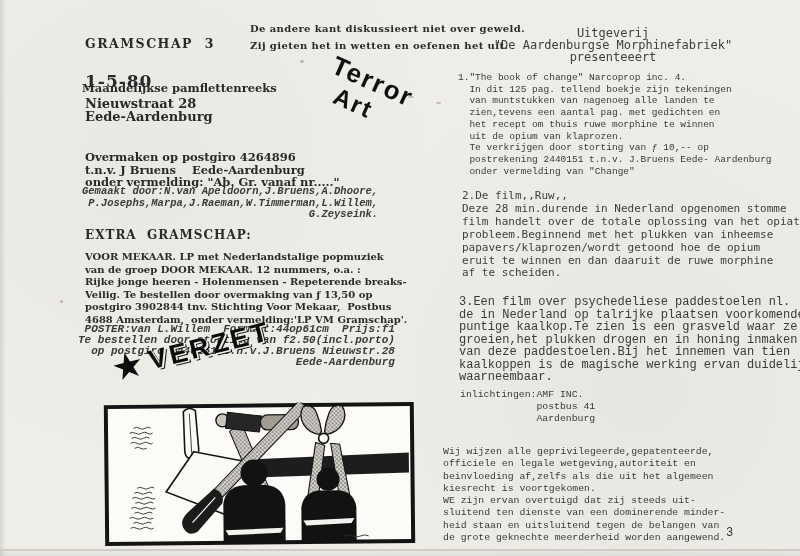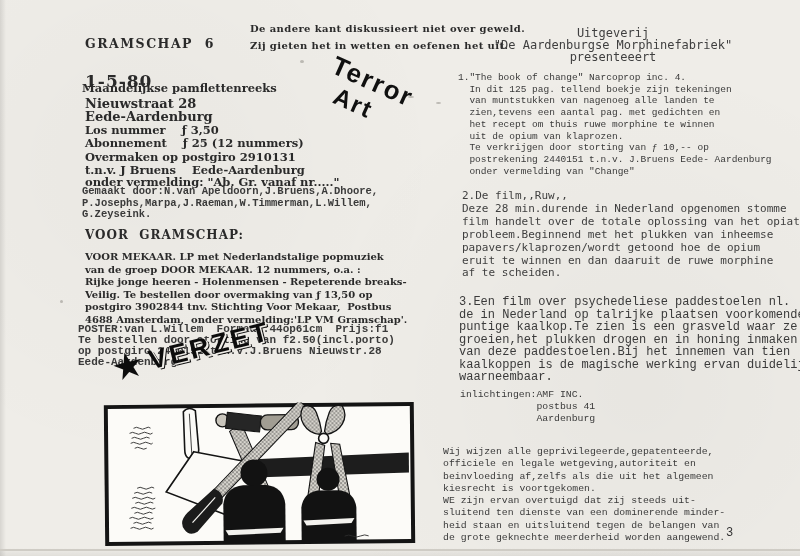--- a/index.html
+++ b/index.html
@@ -12,21 +12,21 @@
       linear-gradient(90deg, rgba(0,0,0,0.10) 0px, rgba(0,0,0,0) 6px),
       linear-gradient(0deg, rgba(0,0,0,0.06) 0px, rgba(0,0,0,0) 8px);
     font-family:"DejaVu Serif", serif;
     color:#242424;
   }
   .abs{position:absolute;}
   .pre{white-space:pre;}
   .serifb{font-family:"DejaVu Serif", serif;font-weight:bold;color:#2a2a2a;}
   .type1{font-family:"Liberation Mono", monospace;color:#3a3a3a;}
   .type2{font-family:"DejaVu Sans Mono", monospace;color:#3f3f3f;}
-  .ital{}
+  .ital{font-style:italic;text-align:right;}
 
   .masthead-title{left:85px;top:36px;font-size:12.5px;letter-spacing:1.5px;}
   .masthead-date{left:85px;top:59px;font-size:17px;letter-spacing:1px;margin-top:12px;}
   .masthead-series{left:82px;top:81px;font-size:11.5px;}
   .masthead-address{left:85px;top:97px;font-size:13px;line-height:13px;}
   .masthead-prices{left:85px;top:124px;font-size:11.5px;line-height:13px;}
   .masthead-payment{left:85px;top:151px;font-size:11.5px;line-height:12.5px;}
   .credits{left:82px;top:186px;font-size:10.5px;line-height:11.5px;font-weight:bold;}
   .extra-heading{left:85px;top:228px;font-size:12px;letter-spacing:1px;}
   .extra-body{left:85px;top:251px;font-size:10px;line-height:12.6px;}
@@ -59,34 +59,32 @@
   }
   .artwork{left:104px;top:403px;}
   .speck{position:absolute;background:#8a8880;border-radius:50%;opacity:.5;}
   .bottom-streak{position:absolute;left:0;top:549px;width:800px;height:2px;background:#cfccc5;}
 </style>
 </head>
 <body>
 
 <div id="page">
 
-  <div class="abs pre serifb masthead-title">GRAMSCHAP  6</div>
+  <div class="abs pre serifb masthead-title">GRAMSCHAP  3</div>
   <div class="abs pre serifb masthead-date">1-5-80</div>
   <div class="abs pre serifb masthead-series">Maandelijkse pamflettenreeks</div>
   <div class="abs pre serifb masthead-address">Nieuwstraat 28
 Eede-Aardenburg</div>
-  <div class="abs pre serifb masthead-prices">Los nummer    ƒ 3,50
-Abonnement    ƒ 25 (12 nummers)</div>
-  <div class="abs pre serifb masthead-payment">Overmaken op postgiro 2910131
+  <div class="abs pre serifb masthead-payment">Overmaken op postgiro 4264896
 t.n.v. J Bruens    Eede-Aardenburg
 onder vermelding: "Ab. Gr. vanaf nr....."</div>
   <div class="abs pre type1 ital credits">Gemaakt door:N.van Apeldoorn,J.Bruens,A.Dhoore,
 P.Josephs,Marpa,J.Raeman,W.Timmerman,L.Willem,
 G.Zeyseink.</div>
-  <div class="abs pre serifb extra-heading">VOOR  GRAMSCHAP:</div>
+  <div class="abs pre serifb extra-heading">EXTRA  GRAMSCHAP:</div>
   <div class="abs pre serifb extra-body">VOOR MEKAAR. LP met Nederlandstalige popmuziek
 van de groep DOOR MEKAAR. 12 nummers, o.a. :
 Rijke jonge heeren - Holenmensen - Repeterende breaks-
 Veilig. Te bestellen door overmaking van ƒ 13,50 op
 postgiro 3902844 tnv. Stichting Voor Mekaar,  Postbus
 4688 Amsterdam,  onder vermelding:'LP VM Gramschap'.</div>
   <div class="abs pre type1 ital poster">POSTER:van L.Willem  Formaat:44op61cm  Prijs:f1
 Te bestellen door storting van f2.50(incl.porto)
 op postgiro 2440151 t.n.v.J.Bruens Nieuwstr.28
 Eede-Aardenburg</div>

